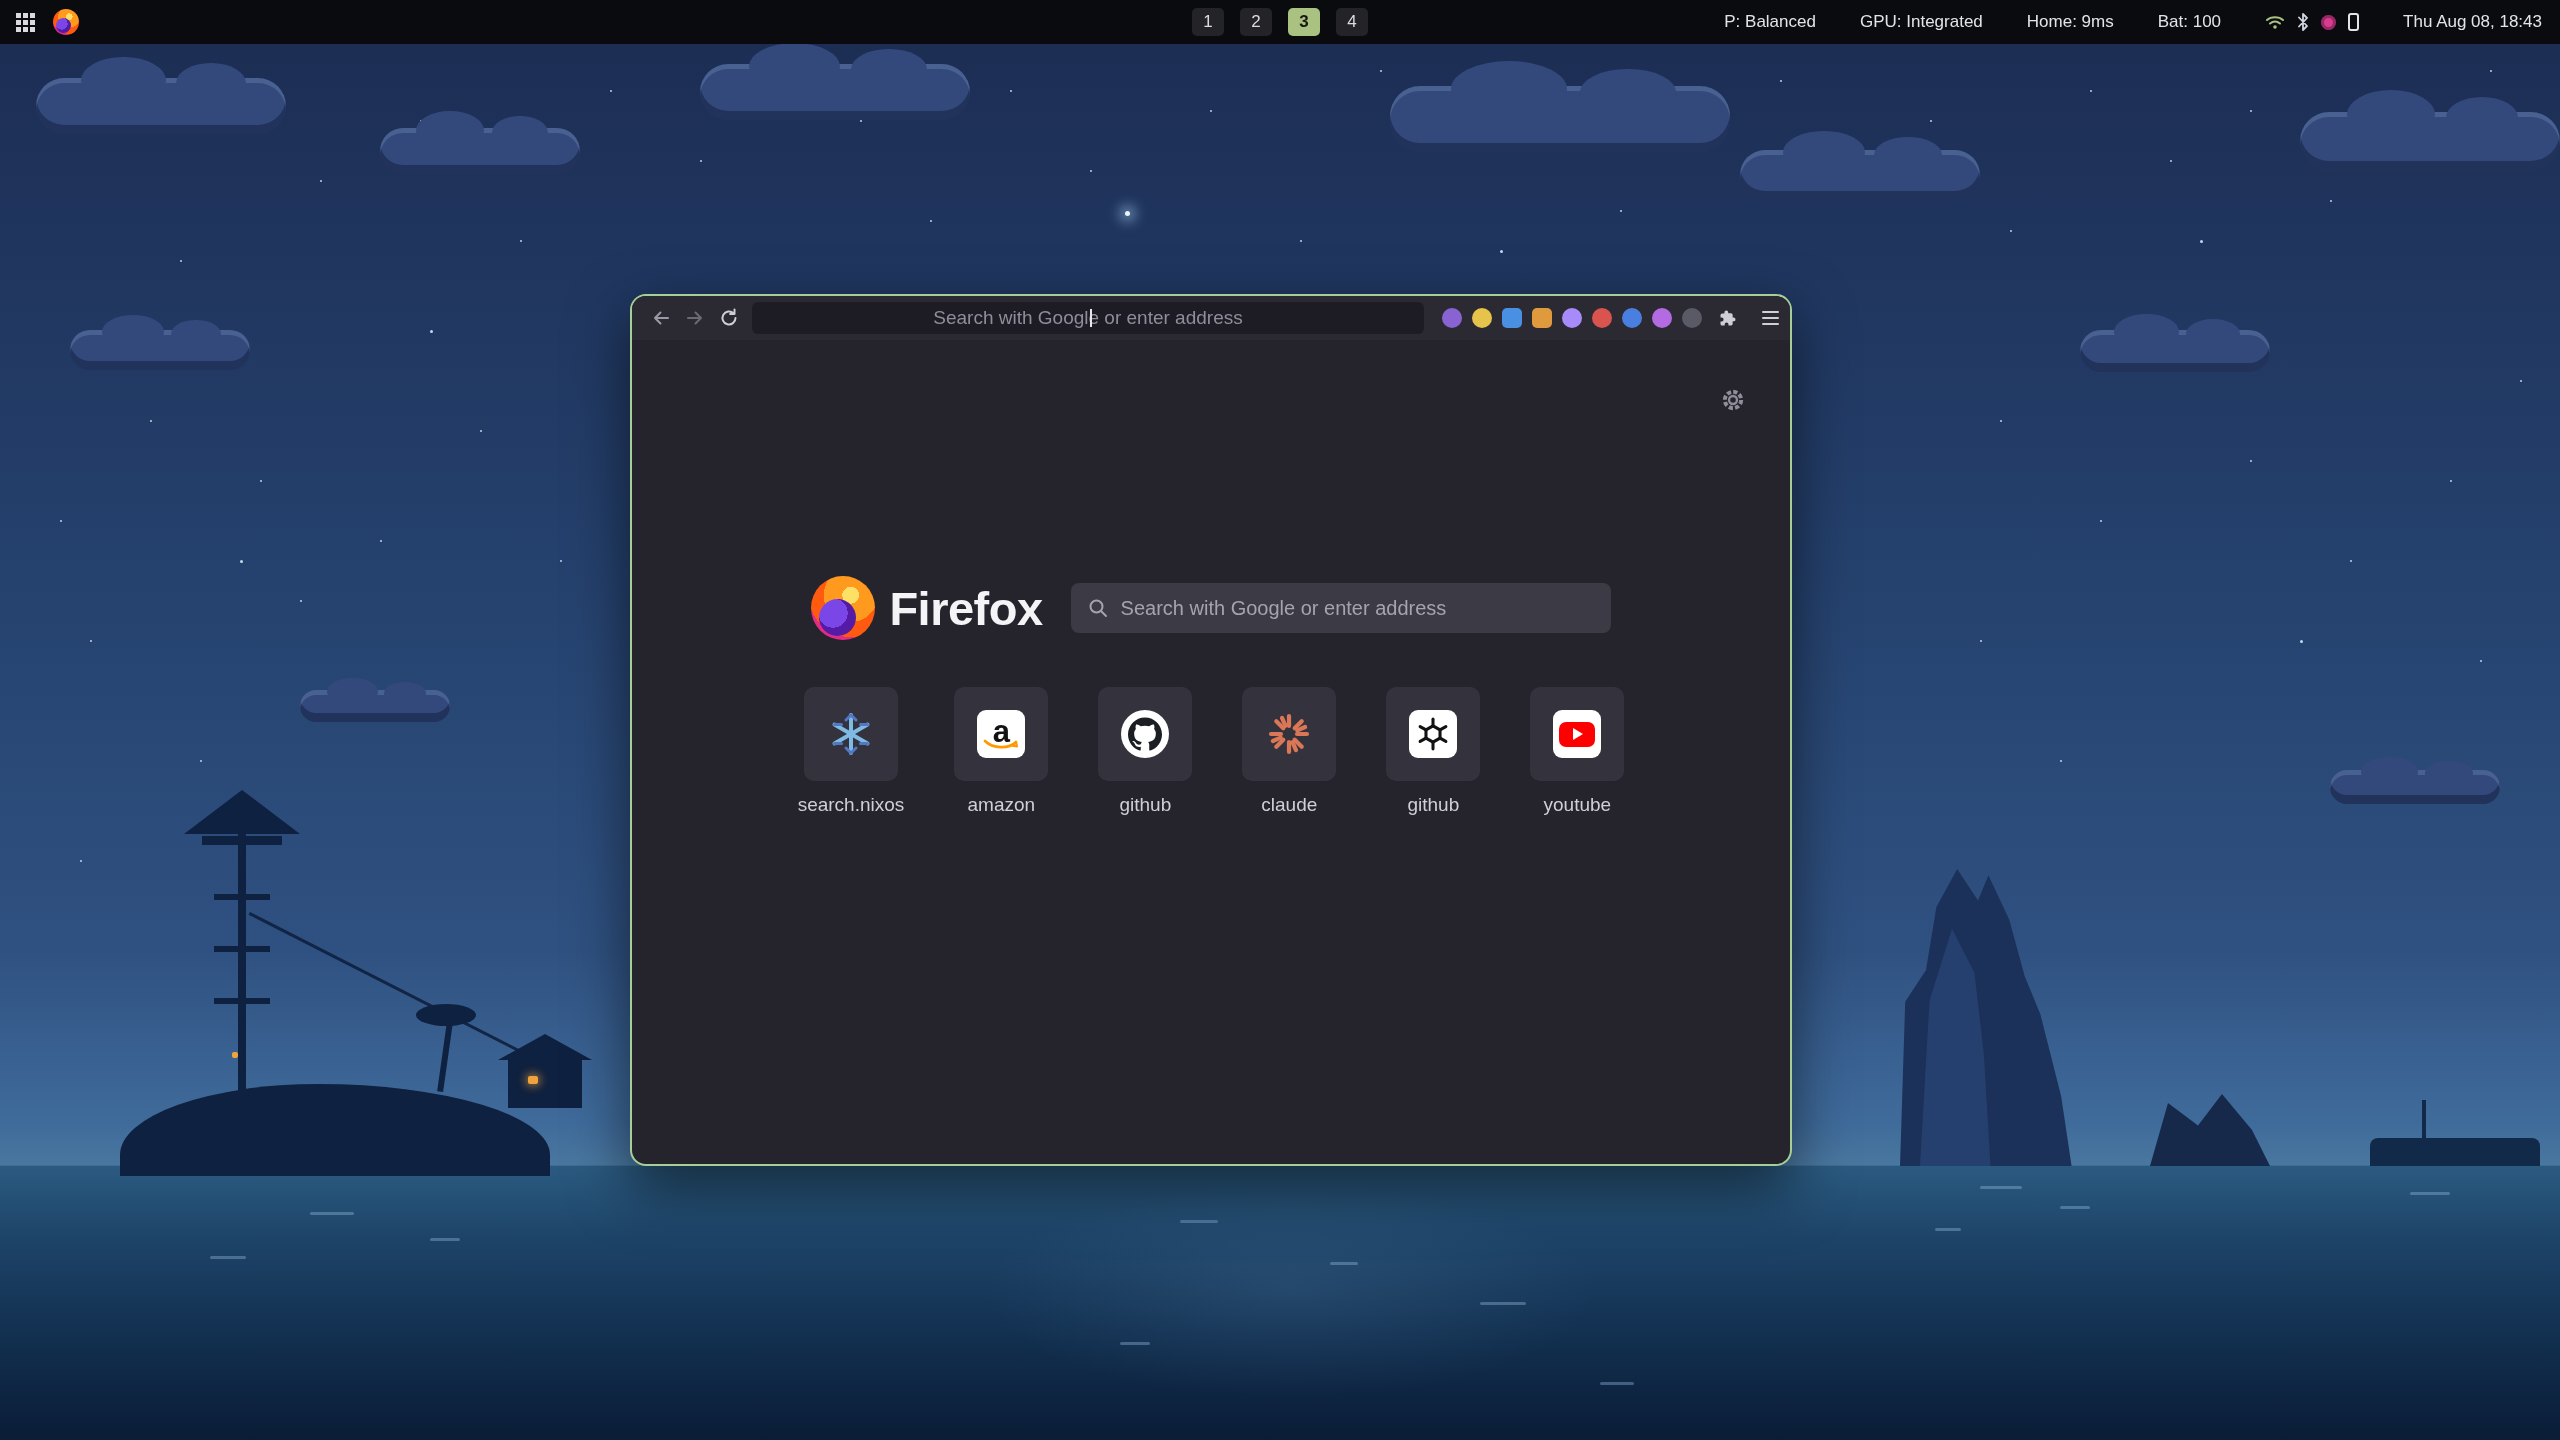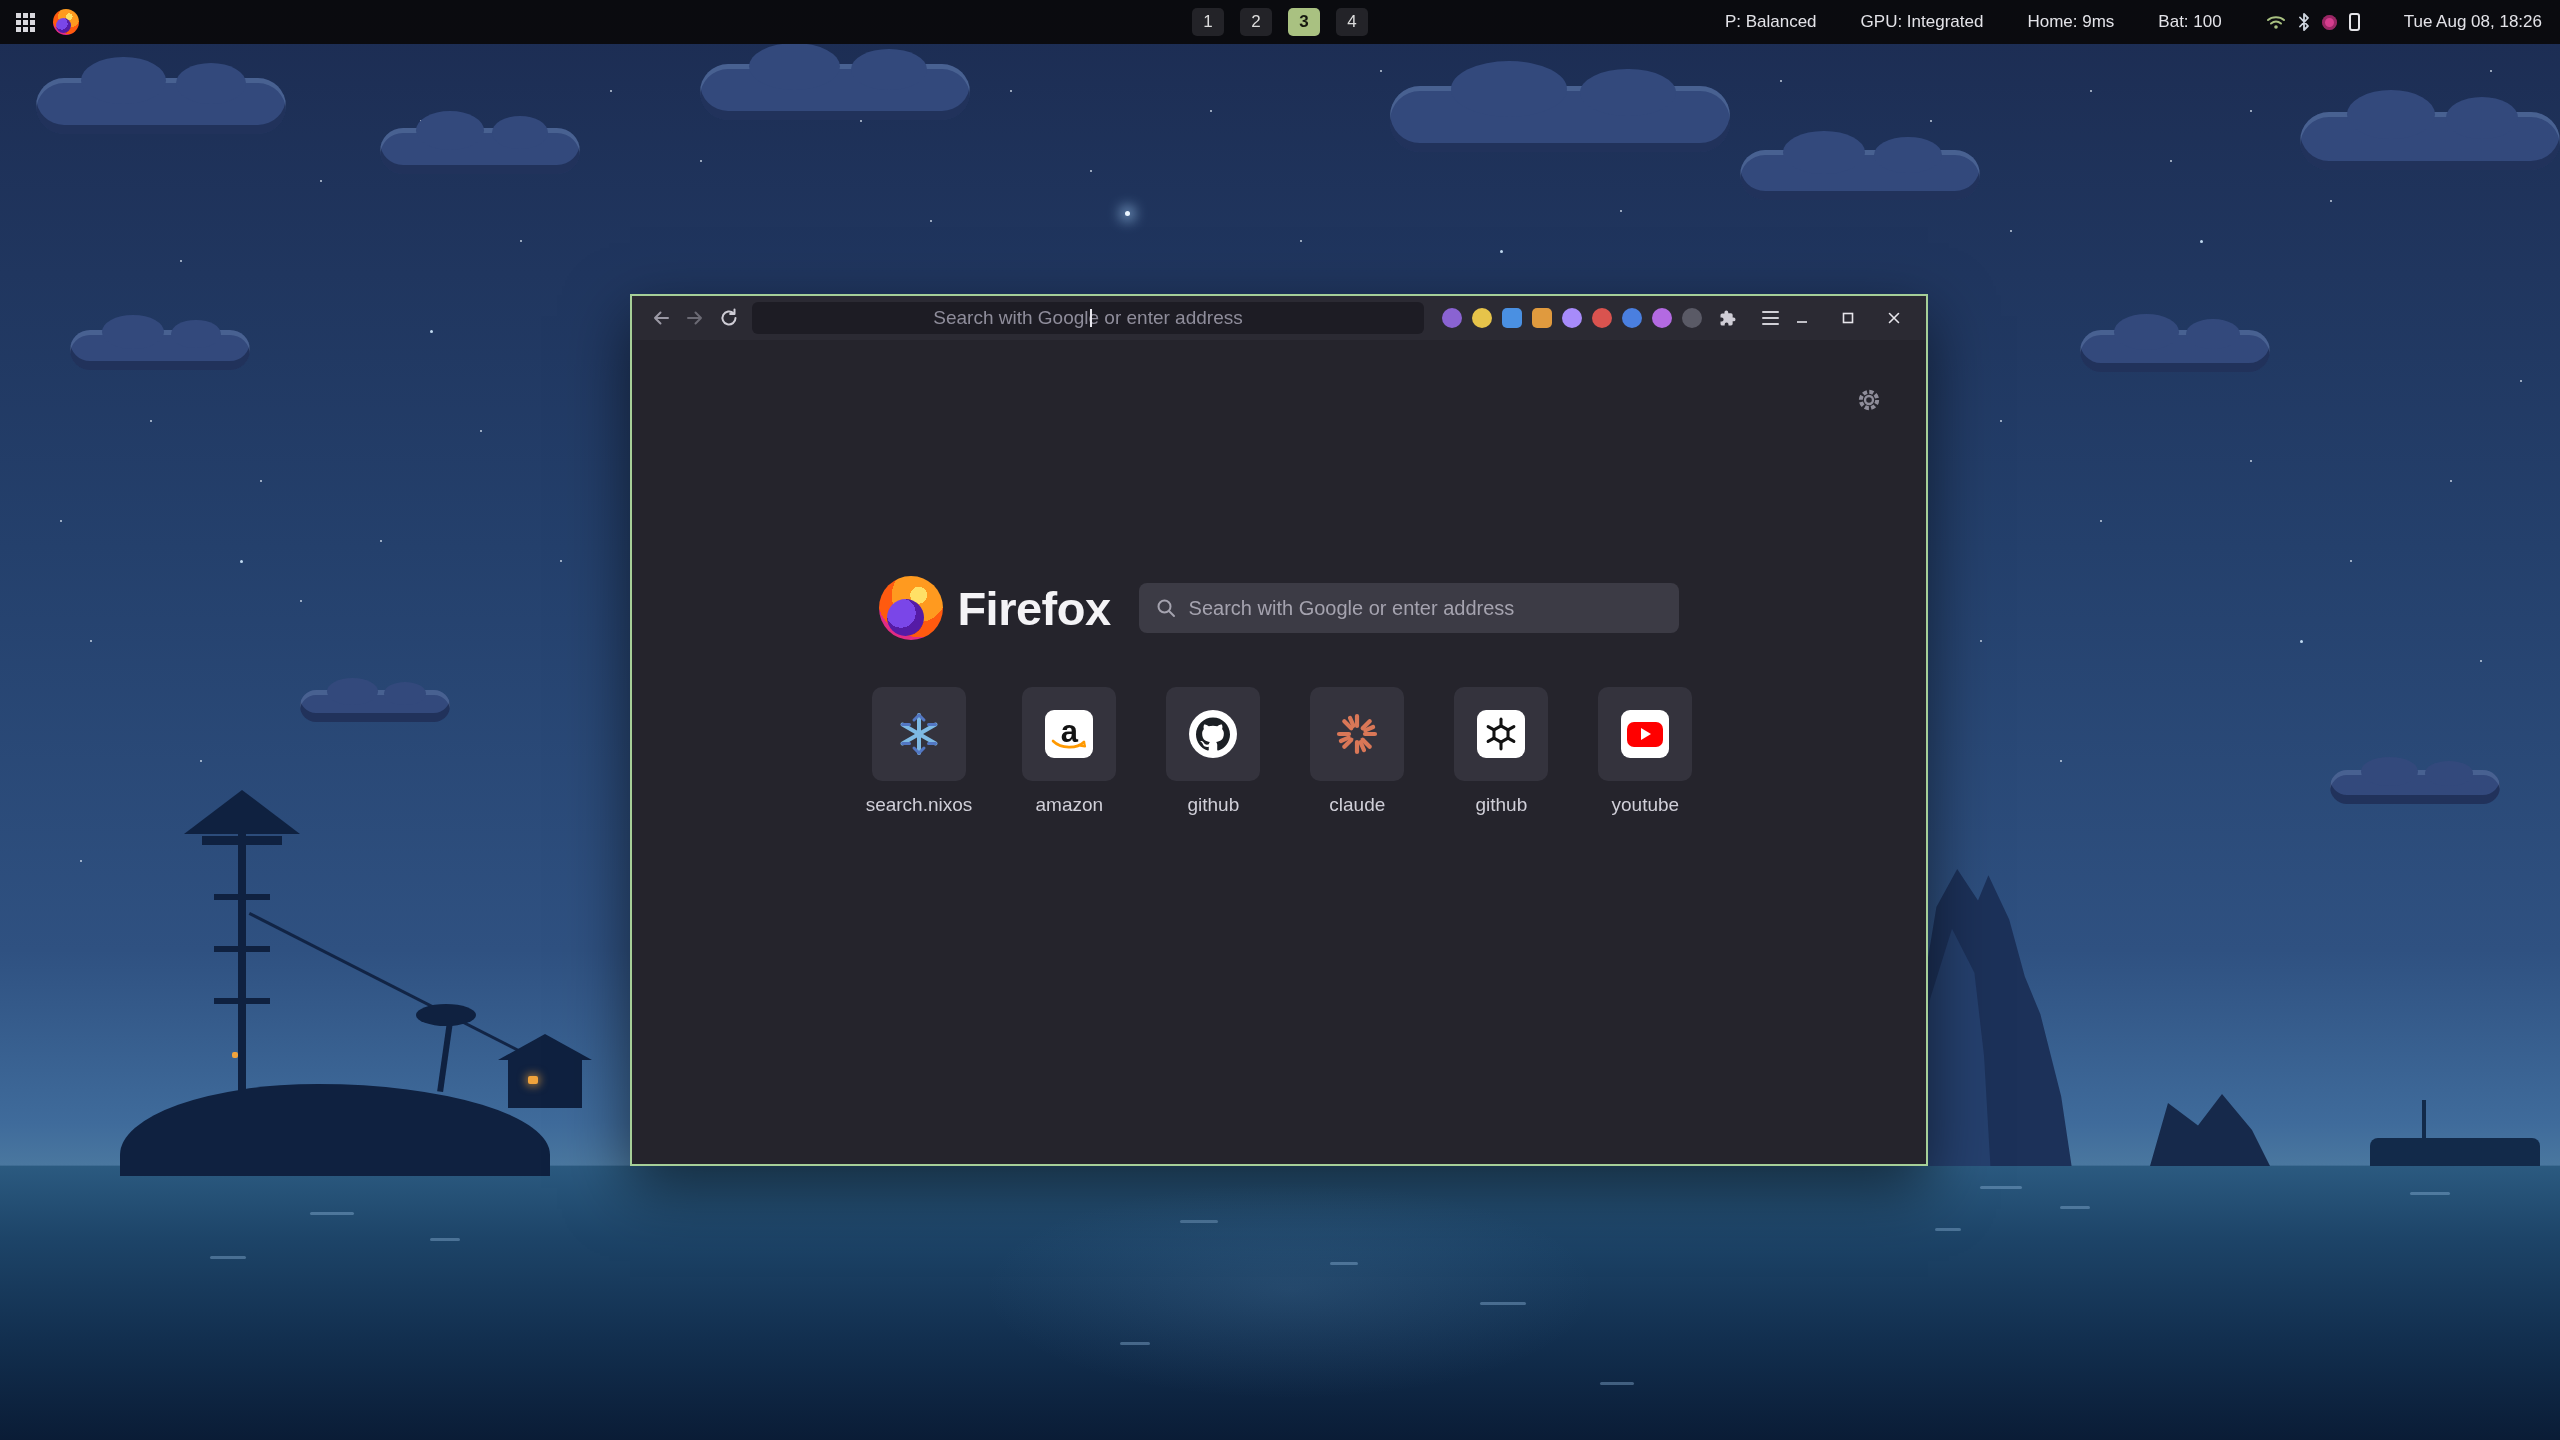--- a/index.html
+++ b/index.html
@@ -56,22 +56,22 @@
   .ws{width:32px;height:28px;border:none;border-radius:5px;background:#232328;color:#dcdcdc;
     font-size:17px;font-family:inherit;cursor:pointer;display:flex;align-items:center;justify-content:center;}
   .ws.active{background:#a9c181;color:#15180f;font-weight:bold;}
   .tb-right{margin-left:auto;display:flex;align-items:center;gap:44px;padding-right:18px;}
   .tb-icons{display:flex;align-items:center;gap:12px;}
   .dot-magenta{width:15px;height:15px;border-radius:50%;background:#d63d8e;display:inline-block;
     box-shadow:inset 0 0 0 3px rgba(40,0,25,.35);}
   .phone-ic{width:11px;height:18px;border:2px solid #e4e4e8;border-radius:3px;display:inline-block;}
 
   
-  .window{position:absolute;left:630px;top:294px;width:1298px;height:872px;
-    border:2px solid #a6cf98;border-radius:0;overflow:hidden;background:#25242c;
+  .window{position:absolute;left:630px;top:294px;width:1162px;height:872px;
+    border:2px solid #a6cf98;border-radius:16px;overflow:hidden;background:#25242c;
     box-shadow:0 22px 60px rgba(0,0,0,.55);z-index:20;}
   .toolbar{height:44px;background:#2b2a33;display:flex;align-items:center;padding:0 12px;}
   .tbtn{width:34px;height:32px;border:none;background:none;border-radius:5px;cursor:pointer;
     display:flex;align-items:center;justify-content:center;flex:none;}
   .urlbar{position:relative;width:672px;height:32px;margin-left:6px;border-radius:6px;
     background:#1d1c24;display:flex;align-items:center;justify-content:center;cursor:text;flex:none;}
   .url-ph{color:#8f8d9b;font-size:19px;}
   .caret{position:absolute;left:calc(50% + 2px);top:7px;width:2px;height:18px;background:#e8e7ee;}
   .ext-row{display:flex;align-items:center;gap:10px;margin-left:18px;flex:none;}
   .ext{width:20px;height:20px;border-radius:50%;display:inline-block;cursor:pointer;}
@@ -216,21 +216,21 @@
           <path d="M2 6 C6 2.4 14 2.4 18 6" fill="none" stroke="#a9c181" stroke-width="2" stroke-linecap="round"></path>
           <path d="M5 9.5 C8 7 12 7 15 9.5" fill="none" stroke="#a9c181" stroke-width="2" stroke-linecap="round"></path>
           <circle cx="10" cy="13" r="1.8" fill="#a9c181"></circle>
         </svg>
         <svg width="12" height="18" viewBox="0 0 12 18">
           <path d="M2 4.5 L10 13 L6 17 L6 1 L10 5 L2 13.5" fill="none" stroke="#cfd6e0" stroke-width="1.8" stroke-linejoin="round" stroke-linecap="round"></path>
         </svg>
         <span class="dot-magenta"></span>
         <span class="phone-ic"></span>
       </span>
-      <span class="mod">Tue Aug 08, 18:26</span>
+      <span class="mod">Thu Aug 08, 18:43</span>
     </div>
   </header>
 
   <section class="window">
 
     <div class="toolbar">
       <button class="tbtn">
         <svg width="20" height="20" viewBox="0 0 20 20">
           <path d="M17 10 H4 M4 10 l5.5 -5.5 M4 10 l5.5 5.5" fill="none" stroke="#9b99a5" stroke-width="2" stroke-linecap="round"></path>
         </svg>

